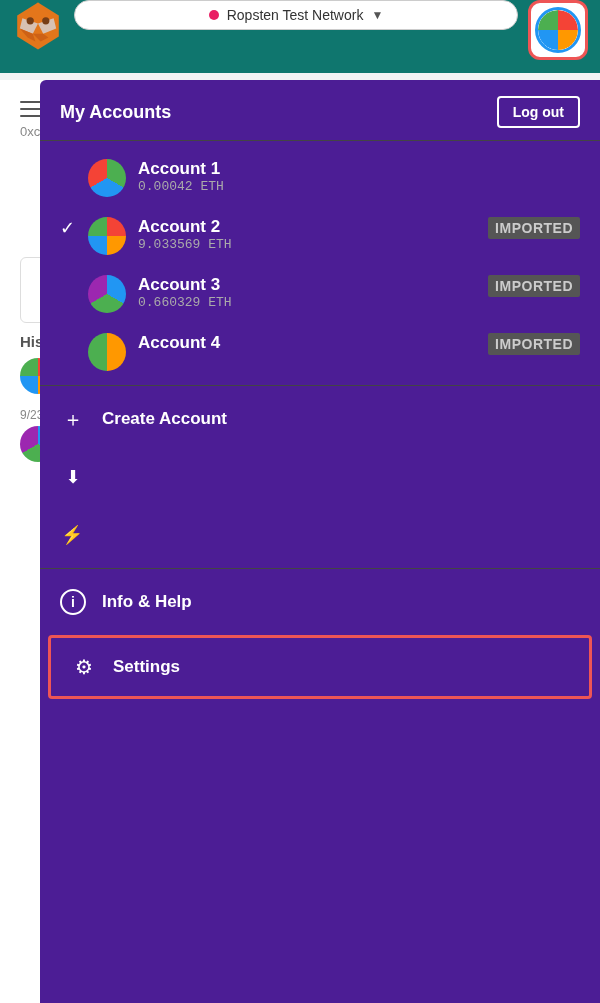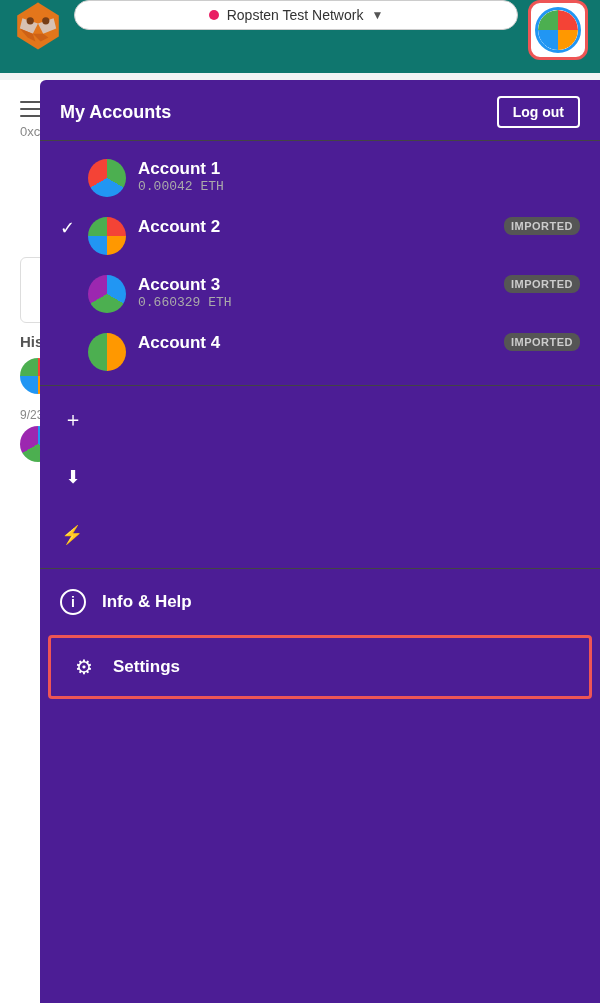--- a/index.html
+++ b/index.html
@@ -138,23 +138,23 @@
       color: white;
     }
     .account-balance {
       font-size: 13px;
       color: #aaa;
       font-family: Liberation Mono, monospace;
     }
     .imported-badge {
       background: #555;
       color: #ccc;
-      font-size: 11px;
+      font-size: 14px;
       padding: 3px 7px;
-      border-radius: 8px;
+      border-radius: 2px;
       font-weight: 600;
       letter-spacing: 0.5px;
       flex-shrink: 0;
     }
 
     .divider {
       height: 1px;
       background: #444;
       margin: 4px 0;
     }
@@ -382,20 +382,21 @@
         <div class="account-name">Account 1</div>
         <div class="account-balance">0.00042 ETH</div>
       </div>
     </div>
 
     <div class="account-item">
       <div class="check-mark">✓</div>
       <div class="account-avatar avatar-2"></div>
       <div class="account-info">
         <div class="account-name">Account 2</div>
+        <div class="account-balance">9.033569 ETH</div>
       </div>
       <span class="imported-badge">IMPORTED</span>
     </div>
 
     <div class="account-item">
       <div class="check-mark">&nbsp;</div>
       <div class="account-avatar avatar-3"></div>
       <div class="account-info">
         <div class="account-name">Account 3</div>
         <div class="account-balance">0.660329 ETH</div>
@@ -410,20 +411,21 @@
         <div class="account-name">Account 4</div>
         <div class="account-balance"></div>
       </div>
       <span class="imported-badge">IMPORTED</span>
     </div>
 
     <div class="divider"></div>
 
     <div class="action-item">
       <div class="action-icon">＋</div>
+      <span class="action-label">Create Account</span>
     </div>
 
     <div class="action-item">
       <div class="action-icon" style="font-size:18px;">⬇</div>
     </div>
 
     <div class="action-item">
       <div class="action-icon" style="font-size:18px;">⚡</div>
     </div>
 

